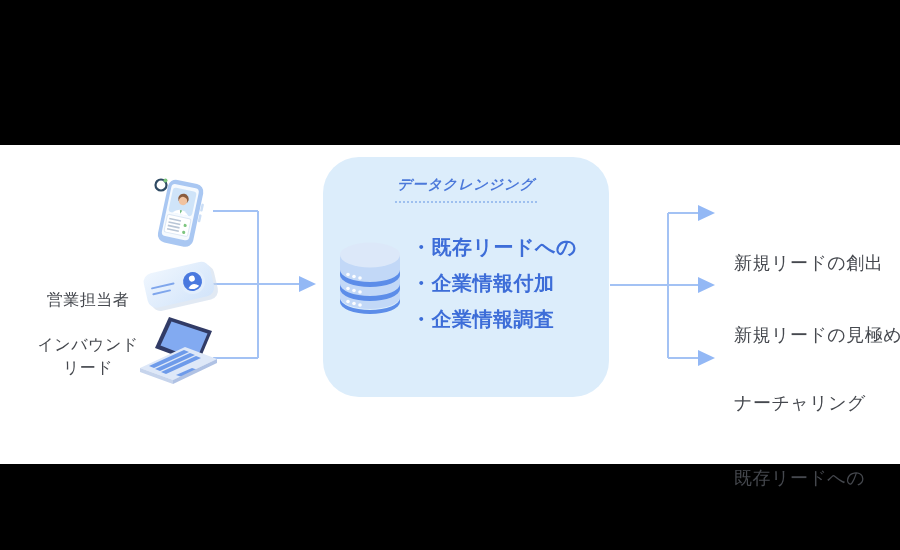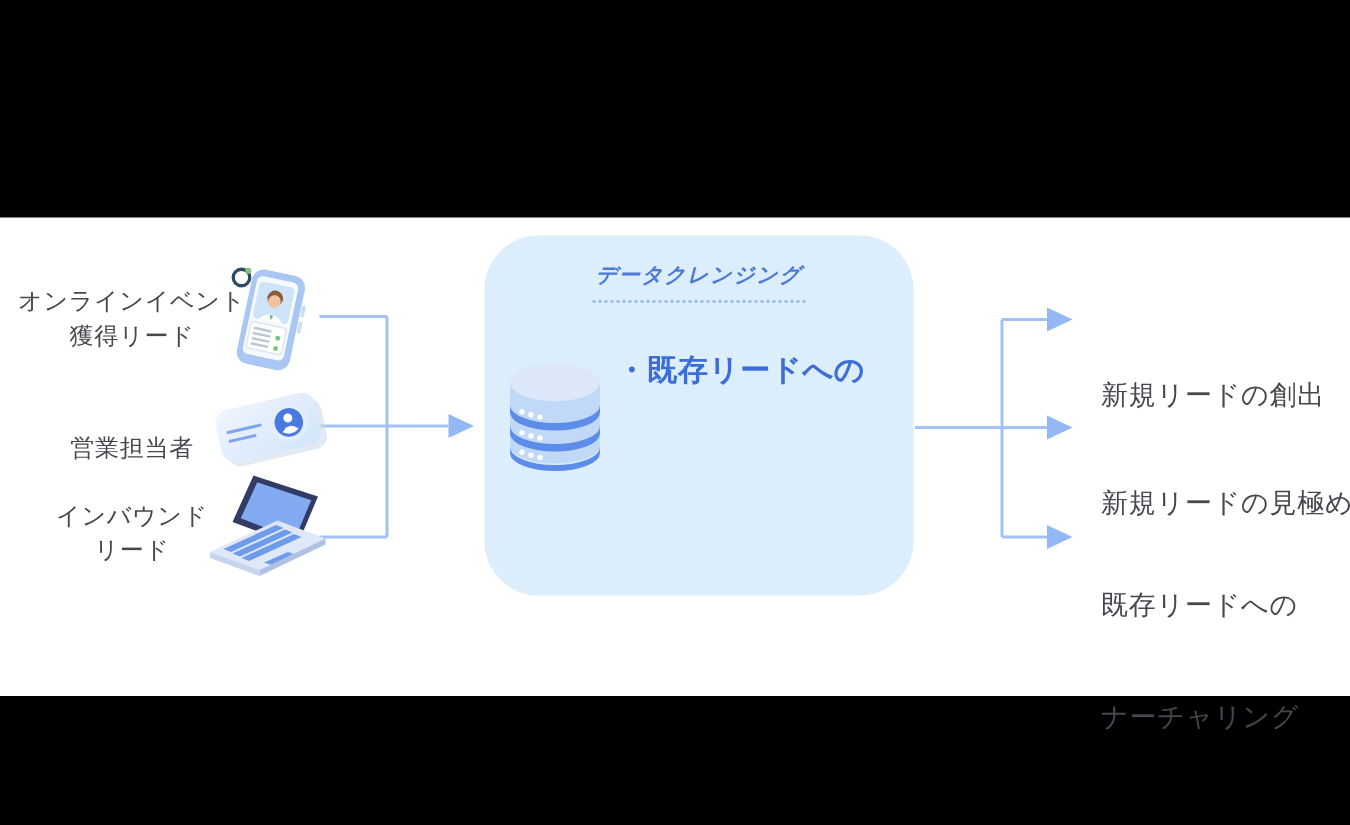--- a/index.html
+++ b/index.html
@@ -48,24 +48,20 @@
       </g>
       <g fill="#93B8F5">
         <polygon points="299,276 299,292 316,284"></polygon>
         <polygon points="698,205 698,221 715,213"></polygon>
         <polygon points="698,277 698,293 715,285"></polygon>
         <polygon points="698,350 698,366 715,358"></polygon>
       </g>
     </svg>
   </div>
 
-  <div class="abs src-label" style="left:0;top:190px;">
-    <div>オンラインイベント</div>
-    <div>獲得リード</div>
-  </div>
   <div class="abs src-label" style="left:0;top:268px;margin-top:20px;">
     <div>営業担当者</div>
   </div>
   <div class="abs src-label" style="left:0;top:333px;">
     <div>インバウンド</div>
     <div>リード</div>
   </div>
 
   <svg class="abs" style="left:146px;top:175px;" width="66" height="82" viewBox="0 0 66 82">
     <g transform="rotate(12 33 41)">
@@ -151,25 +147,27 @@
         <circle cx="19" cy="55.5" r="1.8"></circle>
         <circle cx="25" cy="57" r="1.8"></circle>
       <circle cx="13" cy="66.5" r="1.8"></circle>
         <circle cx="19" cy="68.5" r="1.8"></circle>
         <circle cx="25" cy="70" r="1.8"></circle>
     </g>
   </svg>
 
   <div id="task-list" class="abs">
     <div class="task-item">・既存リードへの</div>
+    <div class="task-item">・企業情報付加</div>
+    <div class="task-item">・企業情報調査</div>
   </div>
 
   <div class="abs out-label" style="left:734px;top:201px;">
     <div>新規リードの創出</div>
   </div>
   <div class="abs out-label" style="left:734px;top:273px;">
     <div>新規リードの見極め</div>
   </div>
   <div class="abs out-label" style="left:734px;top:341px;">
+    <div>ナーチャリング</div>
     <div>既存リードへの</div>
-    <div>ナーチャリング</div>
   </div>
 </div>
 
 </body></html>

